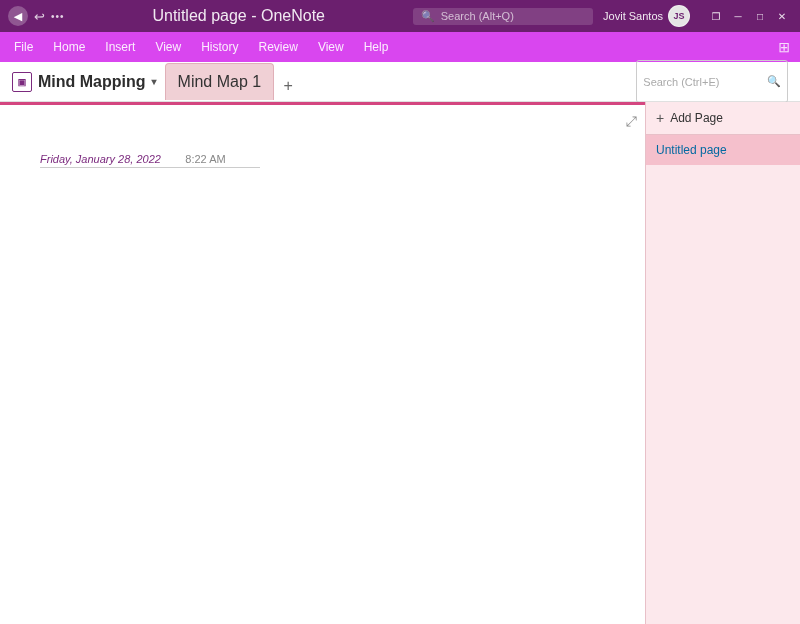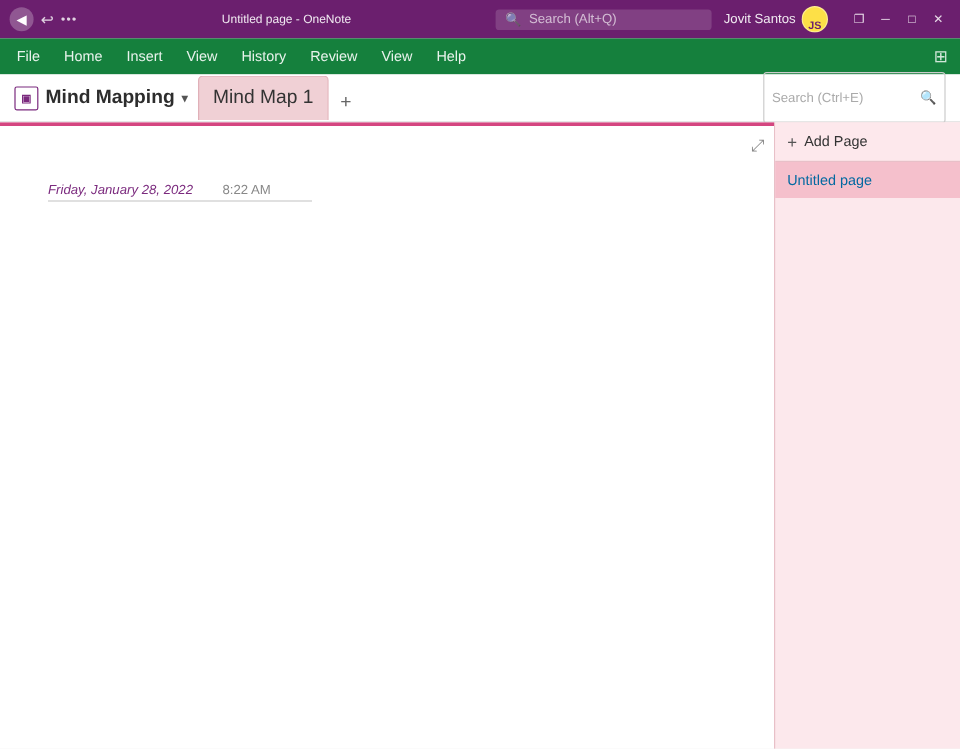--- a/index.html
+++ b/index.html
@@ -27,21 +27,21 @@
       display: flex; align-items: center; justify-content: center;
       font-size: 11px; cursor: pointer;
       color: white;
     }
     .title-bar-icon {
       font-size: 13px; color: rgba(255,255,255,0.8);
     }
     .title-bar-title {
       flex: 1;
       text-align: center;
-      font-size: 10px;
+      font-size: 16px;
       color: rgba(255,255,255,0.9);
     }
     .title-bar-search {
       display: flex; align-items: center;
       background: rgba(255,255,255,0.15);
       border-radius: 3px;
       padding: 2px 8px;
       gap: 6px;
       width: 180px;
     }
@@ -57,41 +57,41 @@
     .title-bar-right {
       display: flex; align-items: center; gap: 8px;
       margin-left: 10px;
     }
     .user-info {
       display: flex; align-items: center; gap: 5px;
       font-size: 11px; color: rgba(255,255,255,0.9);
     }
     .user-avatar {
       width: 22px; height: 22px; border-radius: 50%;
-      background: #fde047;
-      display: flex; align-items: flex-end; justify-content: center;
+      background: #e5e5e5;
+      display: flex; align-items: center; justify-content: center;
       font-size: 9px; color: #6b1f6e; font-weight: bold;
       overflow: hidden;
       border: 1px solid rgba(255,255,255,0.4);
     }
     .win-controls {
       display: flex; align-items: center; gap: 2px; margin-left: 8px;
     }
     .win-btn {
       width: 20px; height: 16px;
       display: flex; align-items: center; justify-content: center;
       font-size: 10px; color: rgba(255,255,255,0.85);
       cursor: pointer;
       border-radius: 2px;
     }
 
     
     .menu-bar {
       height: 30px;
-      background: #15803d;
+      background: #d946ef;
       display: flex;
       align-items: center;
       padding: 0 4px;
     }
     .menu-item {
       padding: 4px 10px;
       font-size: 12px;
       color: rgba(255,255,255,0.9);
       cursor: pointer;
       border-radius: 2px;

